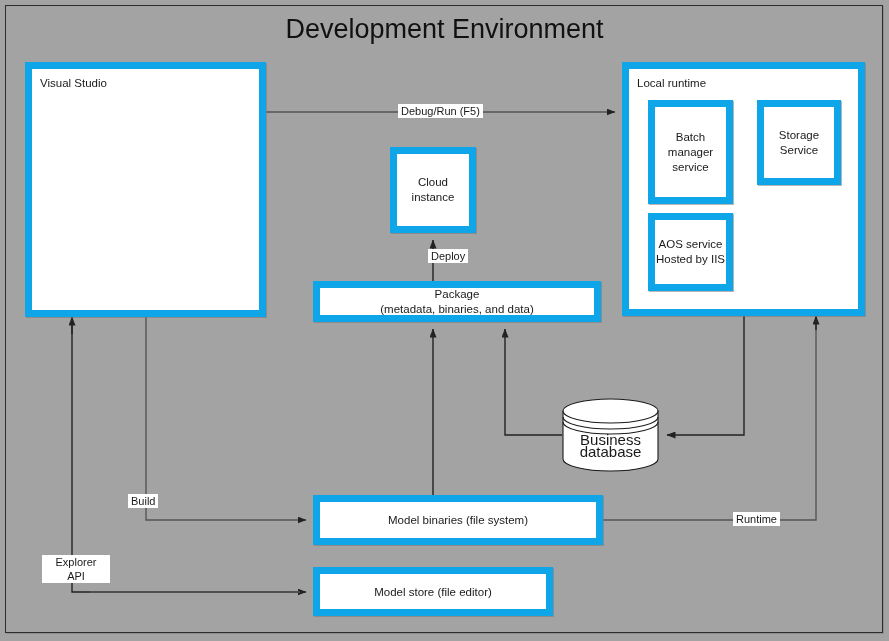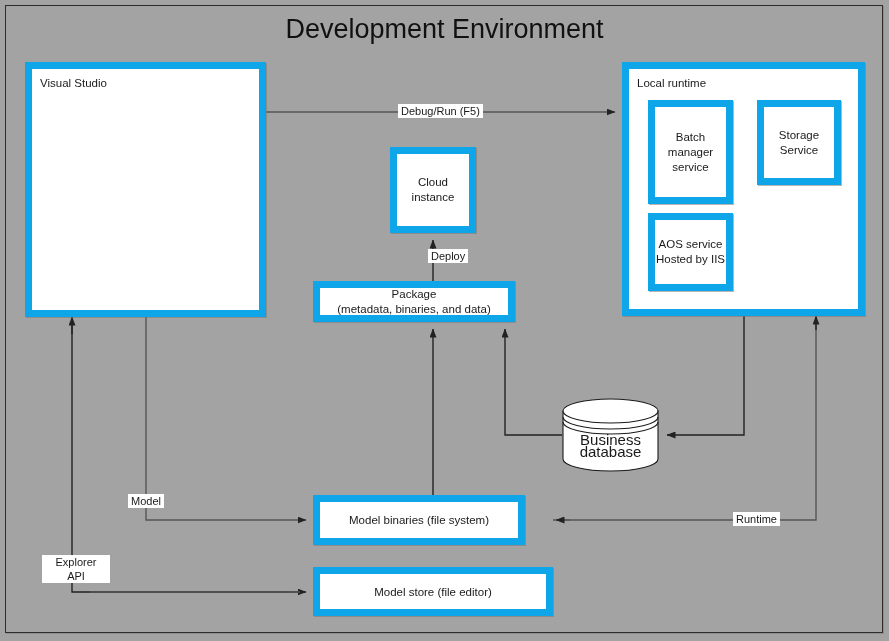--- a/index.html
+++ b/index.html
@@ -77,22 +77,22 @@
     color: #111111;
     font-weight: 400;
   }
   
   #node-visual-studio { left: 25px;  top: 62px;  width: 241px; height: 255px; }
   #node-local-runtime { left: 622px; top: 62px;  width: 243px; height: 254px; }
   #node-batch-manager { left: 648px; top: 100px; width: 85px;  height: 104px; }
   #node-storage-service { left: 757px; top: 100px; width: 84px;  height: 85px; }
   #node-aos-service   { left: 648px; top: 213px; width: 85px;  height: 78px; }
   #node-cloud-instance{ left: 390px; top: 147px; width: 86px;  height: 86px; padding-left: 33px; }
-  #node-package       { left: 313px; top: 281px; width: 202px; height: 41px; }
-  #node-model-binaries{ left: 313px; top: 495px; width: 212px; height: 50px; }
+  #node-package       { left: 313px; top: 281px; width: 288px; height: 41px; }
+  #node-model-binaries{ left: 313px; top: 495px; width: 290px; height: 50px; }
   #node-model-store   { left: 313px; top: 567px; width: 240px; height: 49px; }
 
   
   #vs-bullets {
     position: absolute;
     left: 46px;
     top: 81px;
     margin: 0;
     padding: 0 0 0 22px;
     list-style: none;
@@ -252,18 +252,18 @@
       <ellipse cx="48.5" cy="13" rx="47.5" ry="12" fill="#ffffff" stroke="#1a1a1a" stroke-width="1.1"></ellipse>
       <path d="M 1 19 A 47.5 12 0 0 0 96 19" fill="none" stroke="#1a1a1a" stroke-width="1.1"></path>
       <path d="M 1 24 A 47.5 12 0 0 0 96 24" fill="none" stroke="#1a1a1a" stroke-width="1.1"></path>
     </svg>
     <div id="db-text">Business
 database</div>
   </div>
 
   <div class="edge-label" id="label-debug-run">Debug/Run (F5)</div>
   <div class="edge-label" id="label-deploy">Deploy</div>
-  <div class="edge-label" id="label-build">Model</div>
+  <div class="edge-label" id="label-build">Build</div>
   <div class="edge-label" id="label-metadata-api">Explorer
 API</div>
   <div class="edge-label" id="label-runtime">Runtime</div>
 
 </div>
 
 </body></html>

